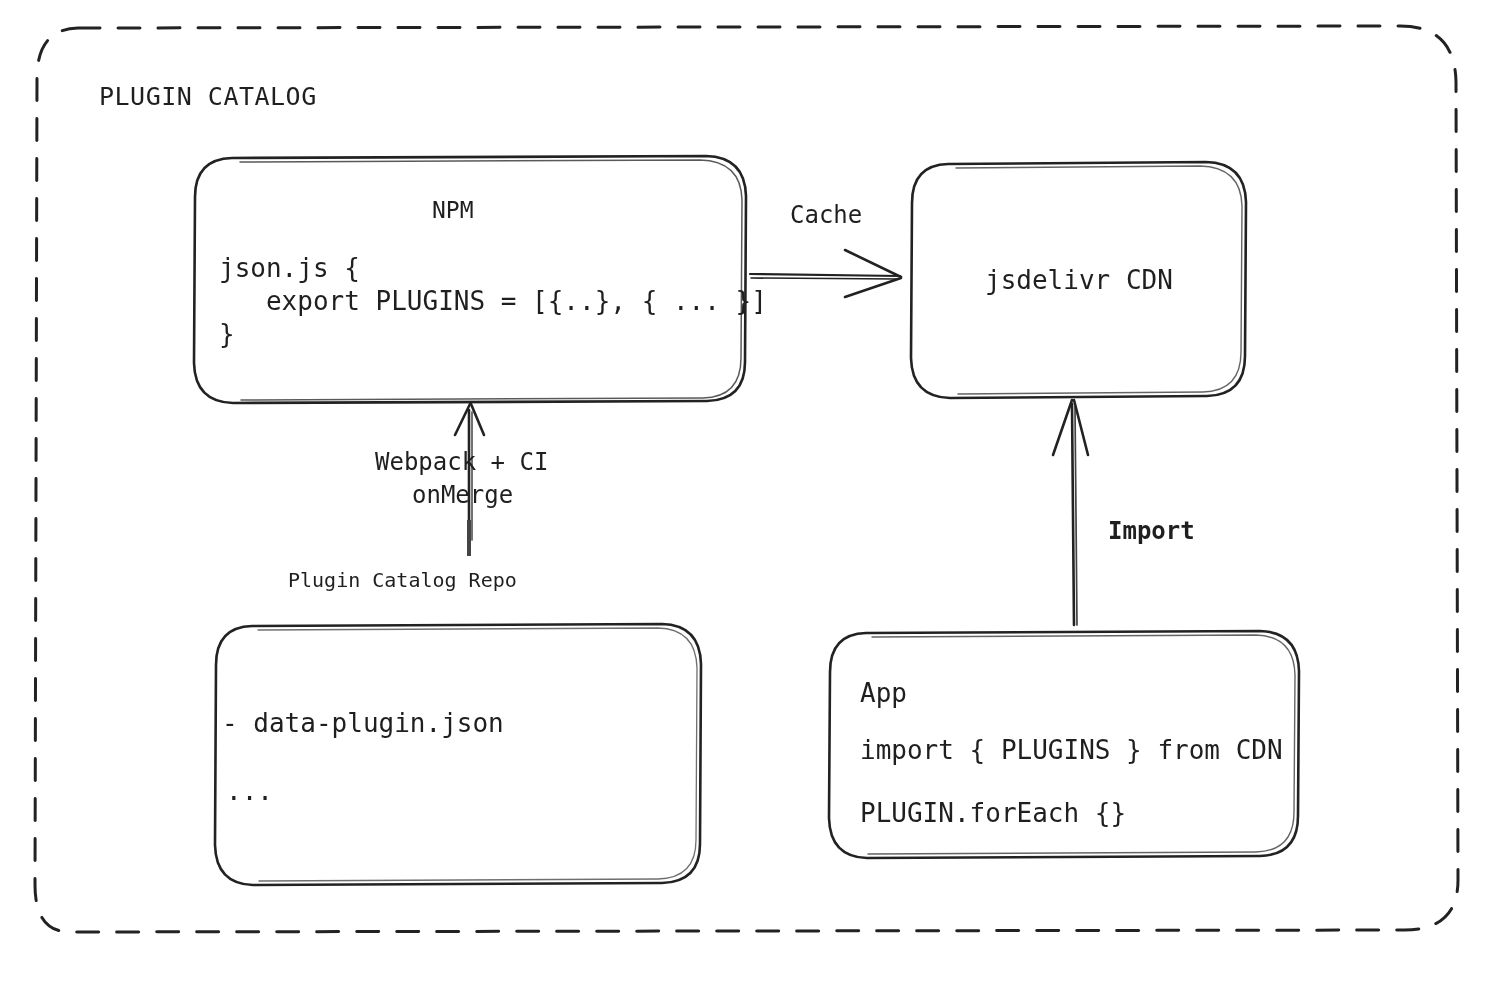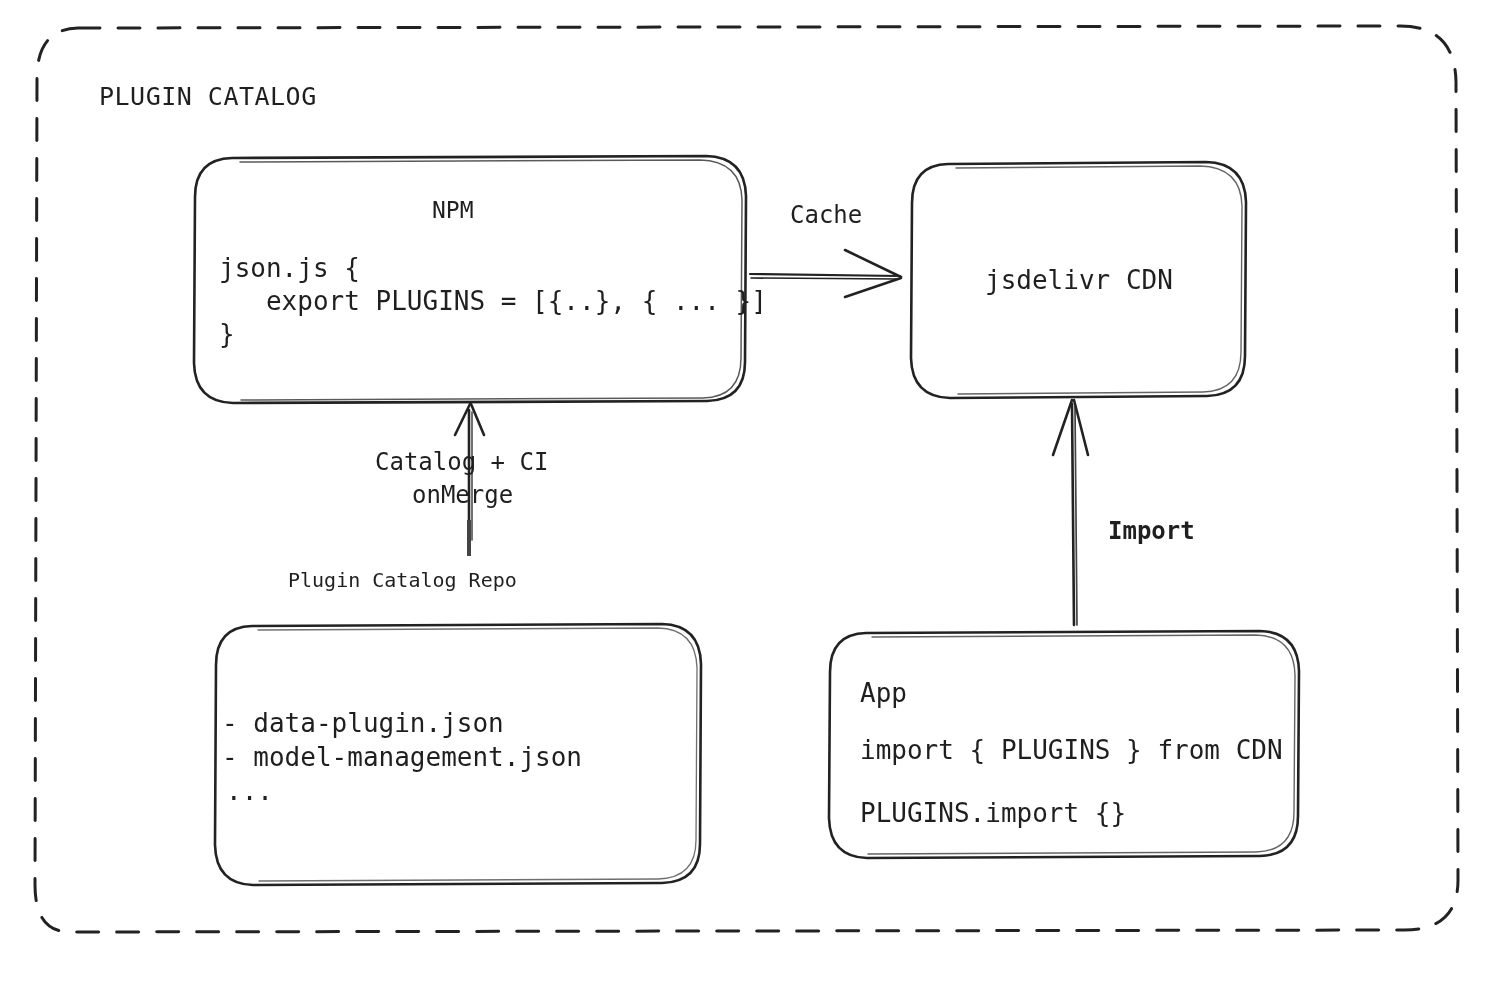--- a/index.html
+++ b/index.html
@@ -120,33 +120,32 @@
   <div class="txt code" style="left:219px; top:255px;">json.js {</div>
 
   <div class="txt code" style="left:219px; top:288px;">   export PLUGINS = [{..}, { ... }]</div>
 
   <div class="txt code" style="left:219px; top:321px;">}</div>
 
   <div class="txt code" style="left:985px; top:267px;">jsdelivr CDN</div>
 
   <div class="txt edge-label" style="left:790px; top:203px;">Cache</div>
 
-  <div class="txt edge-label" style="left:375px; top:450px;">Catalog + CI</div>
+  <div class="txt edge-label" style="left:375px; top:450px;">Webpack + CI</div>
 
   <div class="txt edge-label" style="left:412px; top:483px;">onMerge</div>
 
   <div class="txt caption" style="left:288px; top:570px;">Plugin Catalog Repo</div>
 
   <div class="txt list-line" style="left:222px; top:710px;">- data-plugin.json</div>
 
-  <div class="txt list-line" style="left:222px; top:744px;">- model-management.json</div>
 
   <div class="txt list-line" style="left:226px; top:778px;">...</div>
 
   <div class="txt edge-label" style="left:1108px; top:519px;font-weight:bold;">Import</div>
 
   <div class="txt code" style="left:860px; top:680px;">App</div>
 
   <div class="txt code" style="left:860px; top:737px;">import { PLUGINS } from CDN</div>
 
-  <div class="txt code" style="left:860px; top:800px;">PLUGINS.import {}</div>
+  <div class="txt code" style="left:860px; top:800px;">PLUGIN.forEach {}</div>
 
 </div>
 
 </body></html>

